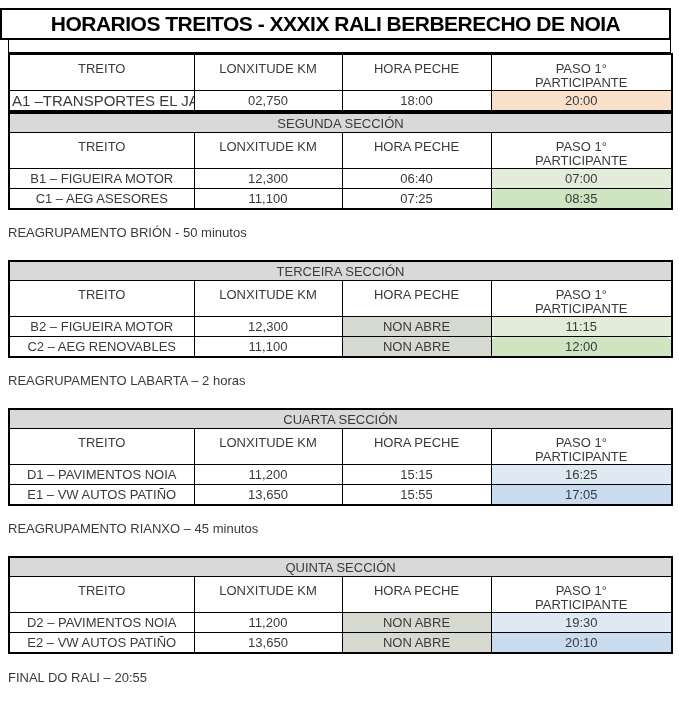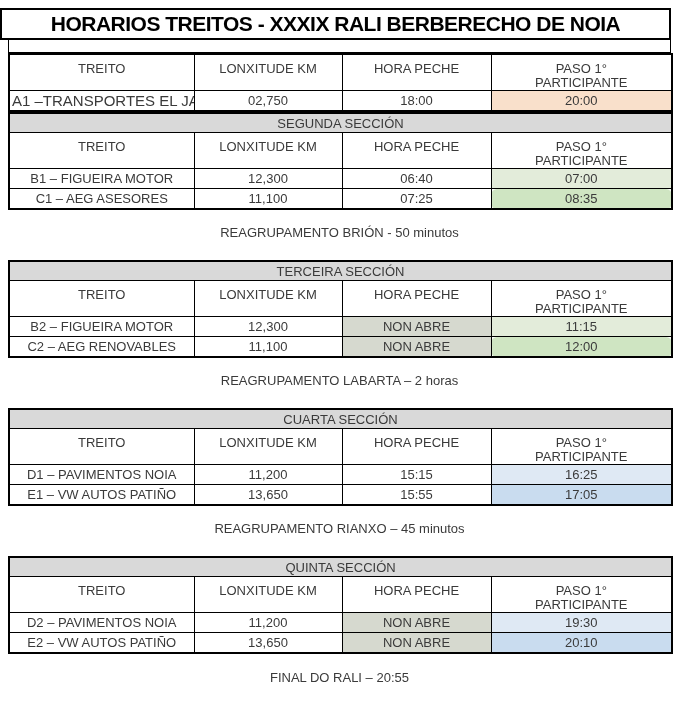--- a/index.html
+++ b/index.html
@@ -54,21 +54,20 @@
   }
   tr.row td { height: 19px; }
   td.small-text { font-size: 15px; margin-left: 44px; }
   .bg-gray   { background: #d6d9cf; }
   .bg-peach  { background: #f9e0cb; }
   .bg-green-light { background: #e3ecda; }
   .bg-green  { background: #cfe5c2; border-radius: 6px; }
   .bg-blue-light { background: #dfe9f4; }
   .bg-blue   { background: #c9dcef; }
   .note {
-    text-align: center;
     font-size: 13px;
     margin: 15px 8px 19px 8px;
     height: 16px; line-height: 16px;
   }
   .note.final { margin-top: 16px; margin-bottom: 0; }
 </style>
 </head>
 <body>
 
 <div class="title-box">HORARIOS TREITOS - XXXIX RALI BERBERECHO DE NOIA</div>

